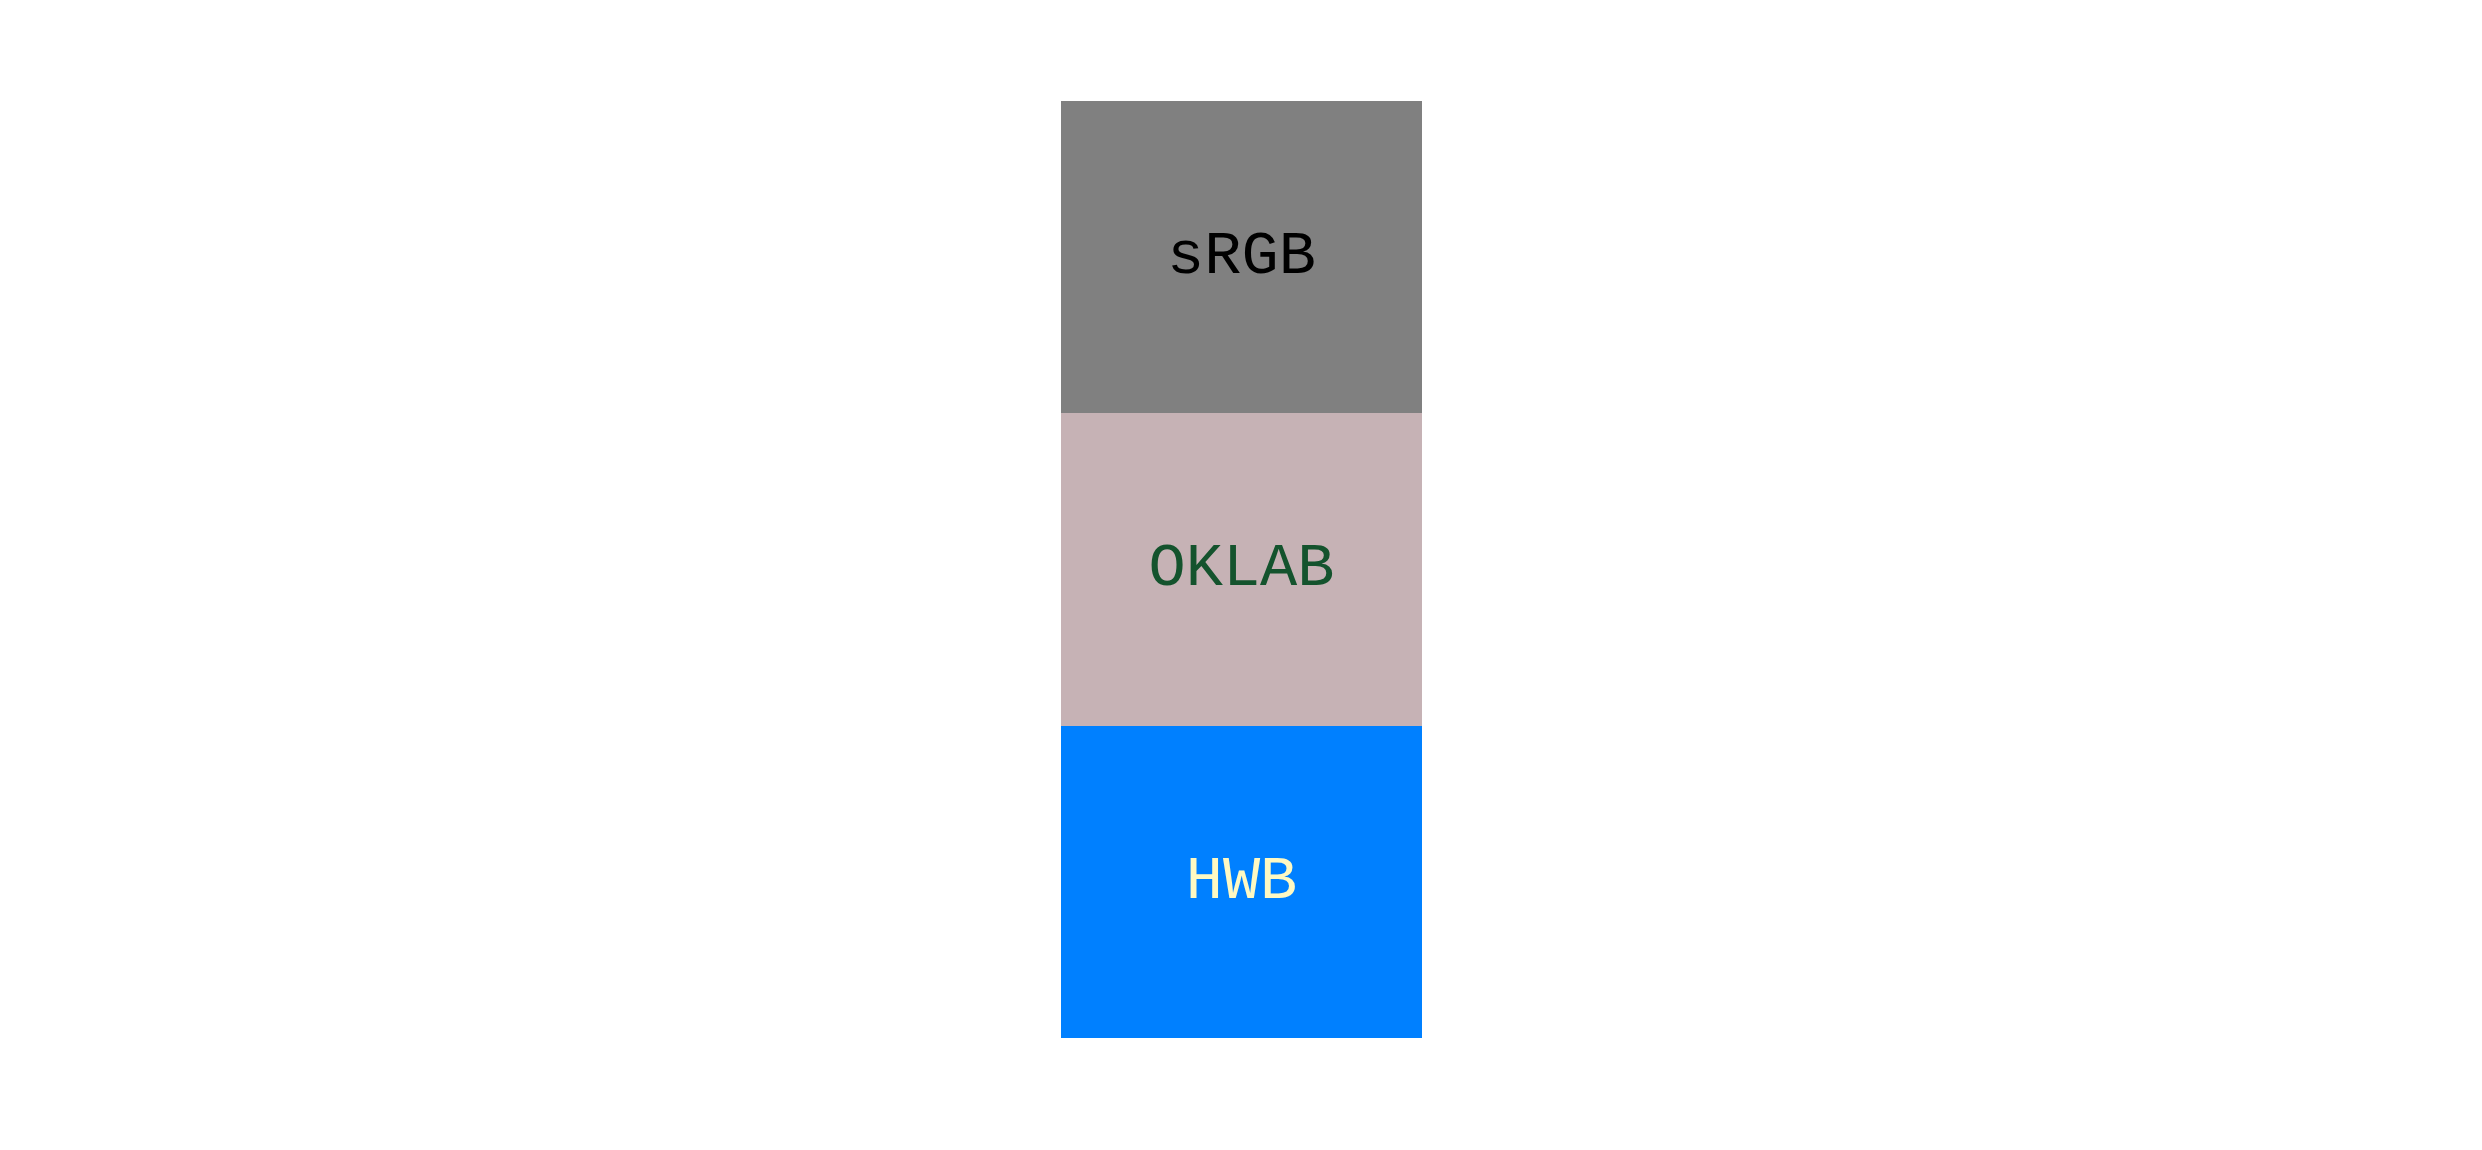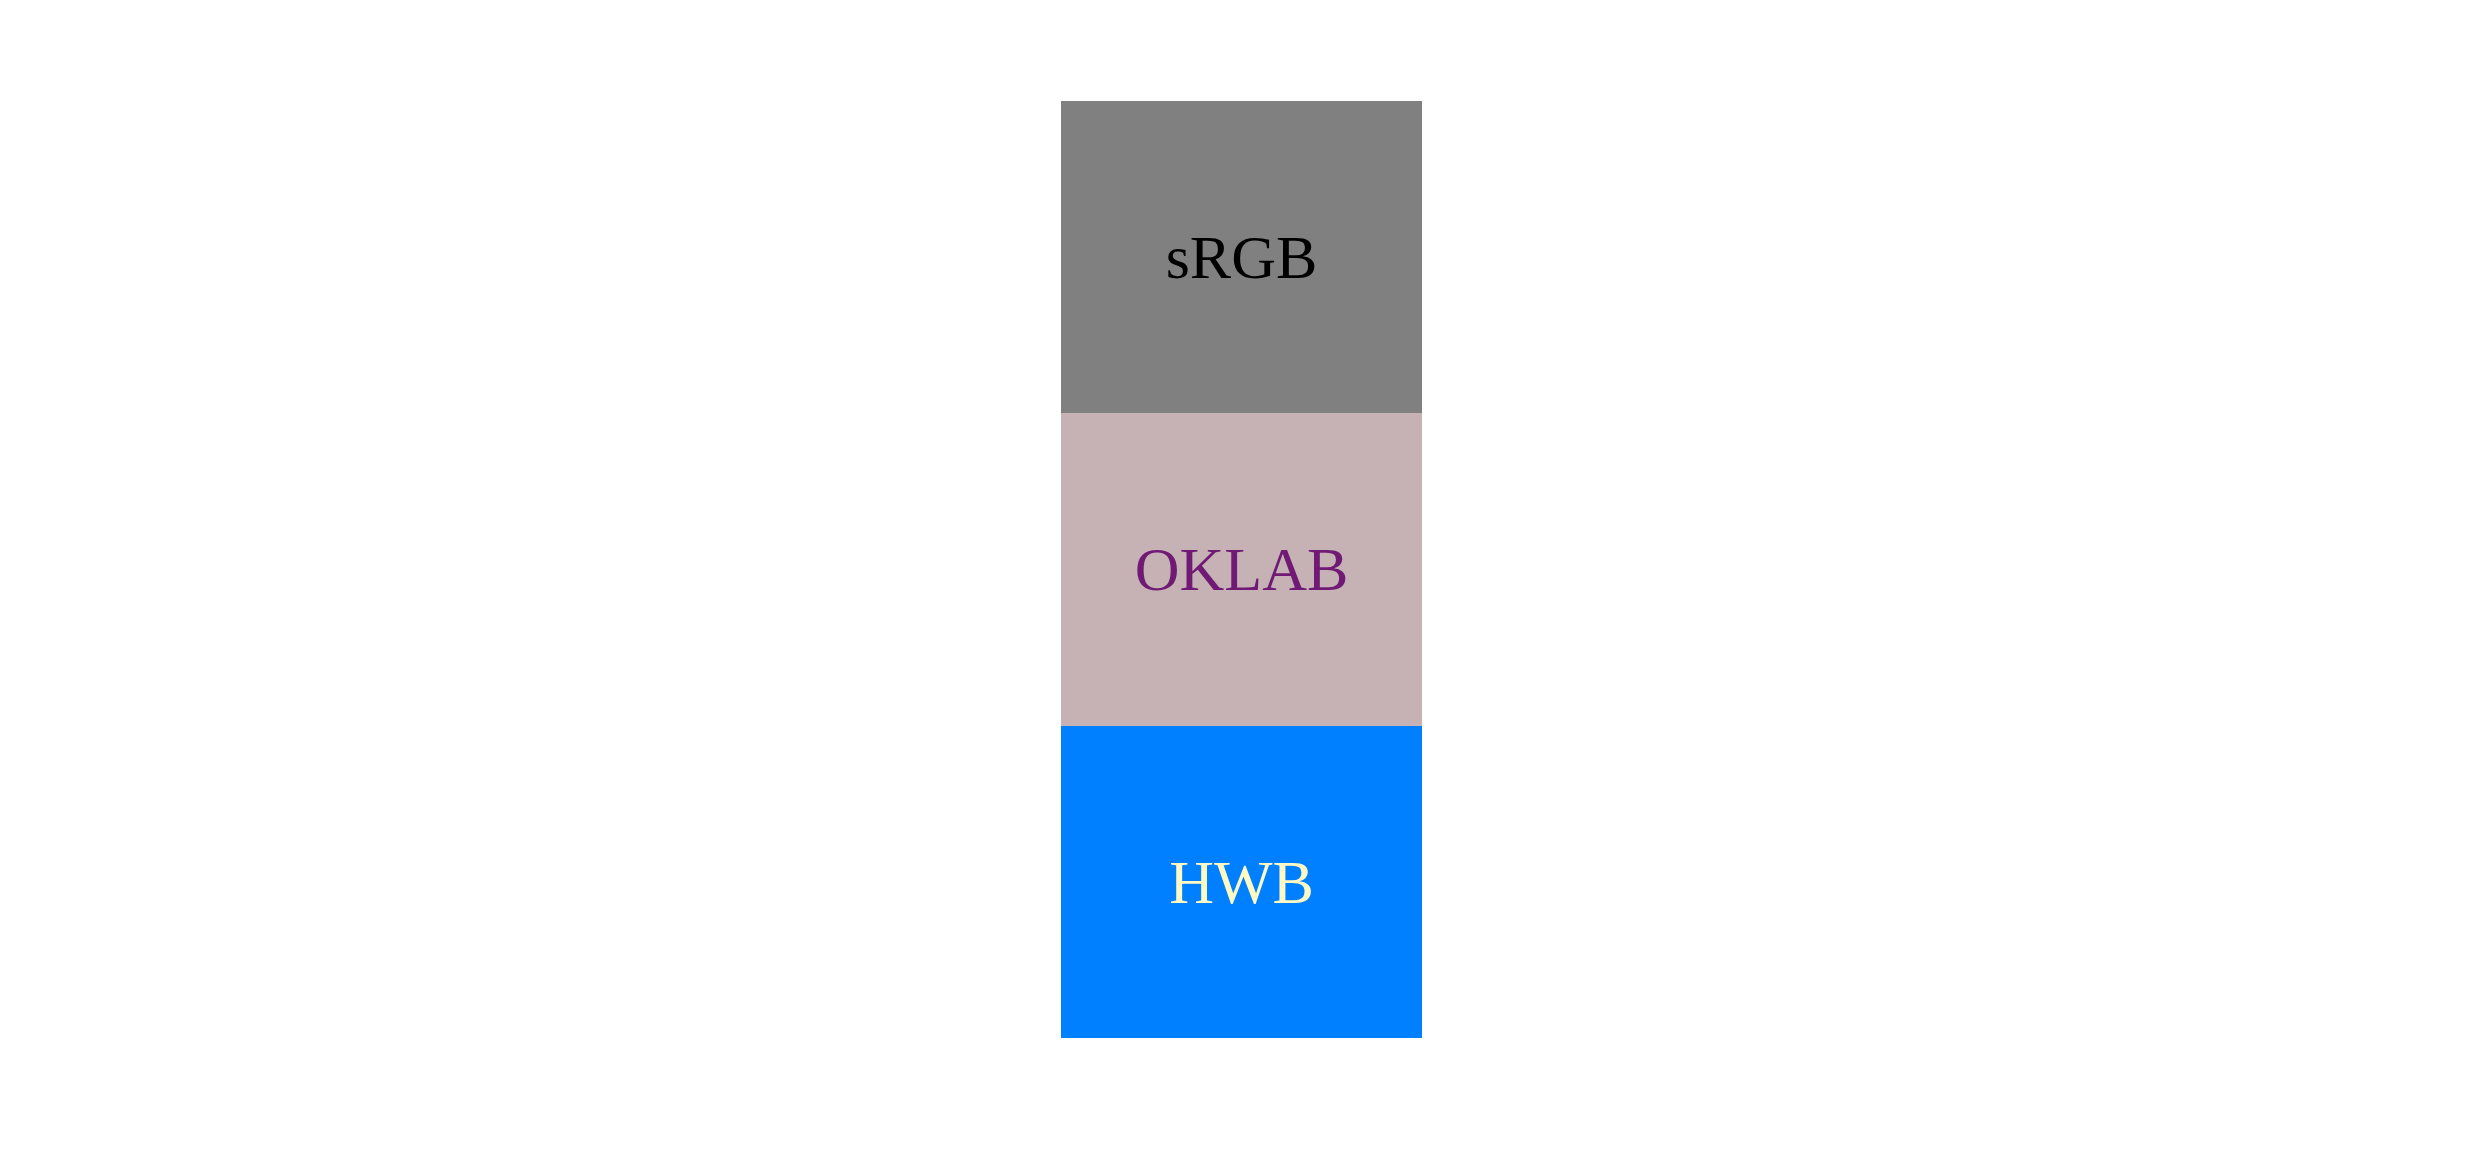--- a/index.html
+++ b/index.html
@@ -36,21 +36,21 @@
   .swatch {
     flex: 1 1 0;
     display: flex;
     align-items: center;
     justify-content: center;
     position: relative;
   }
 
   .swatch-label {
     color: #000000;
-    font-family: Liberation Serif, serif;
+    font-family: Liberation Mono, monospace;
     font-size: 62px;
     font-weight: 400;
     line-height: 1;
     letter-spacing: 0px;
     white-space: nowrap;
     text-align: center;
     -webkit-font-smoothing: antialiased;
   }
 </style>
 </head>
@@ -58,21 +58,21 @@
 
 <div id="stage">
 
   <div id="swatch-stack">
 
     <div class="swatch" style="background-color: rgb(128, 128, 128);">
       <span class="swatch-label" style="color: rgb(0, 0, 0);">sRGB</span>
     </div>
 
     <div class="swatch" style="background-color: rgb(198, 178, 181);">
-      <span class="swatch-label" style="color: #701a75;">OKLAB</span>
+      <span class="swatch-label" style="color: #14532d;">OKLAB</span>
     </div>
 
 
     <div class="swatch" style="background-color: rgb(0, 128, 255);">
       <span class="swatch-label" style="color: #fef9c3;">HWB</span>
     </div>
 
   </div>
 
 </div>

